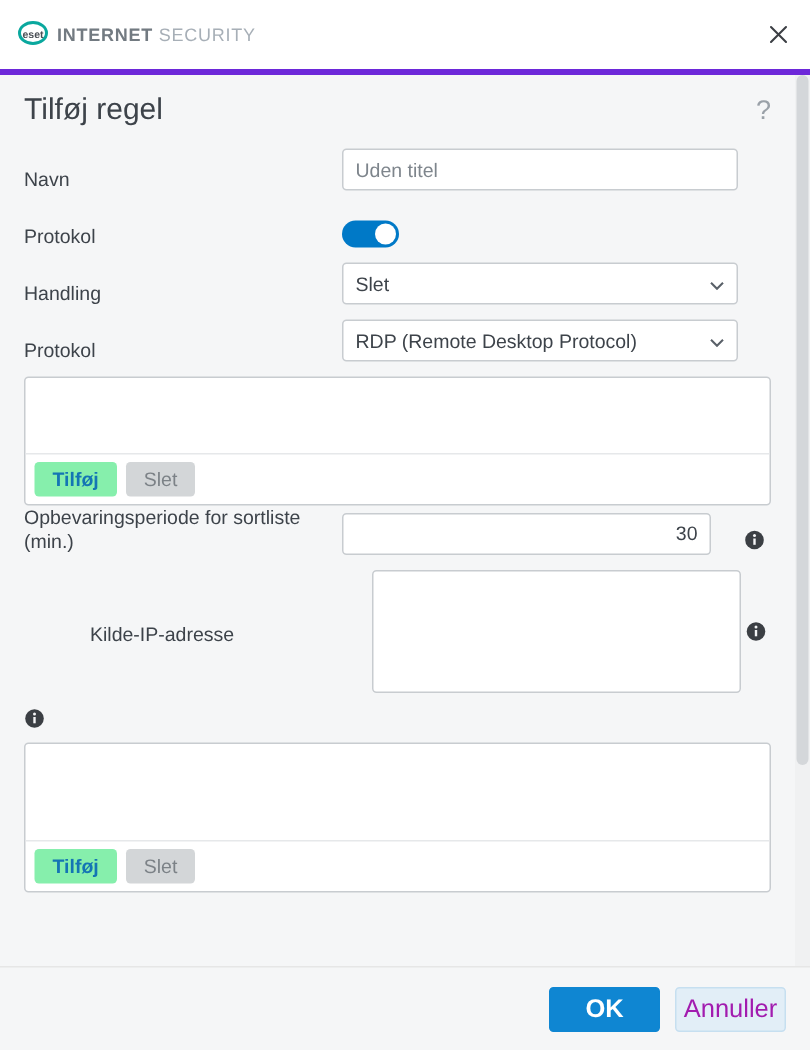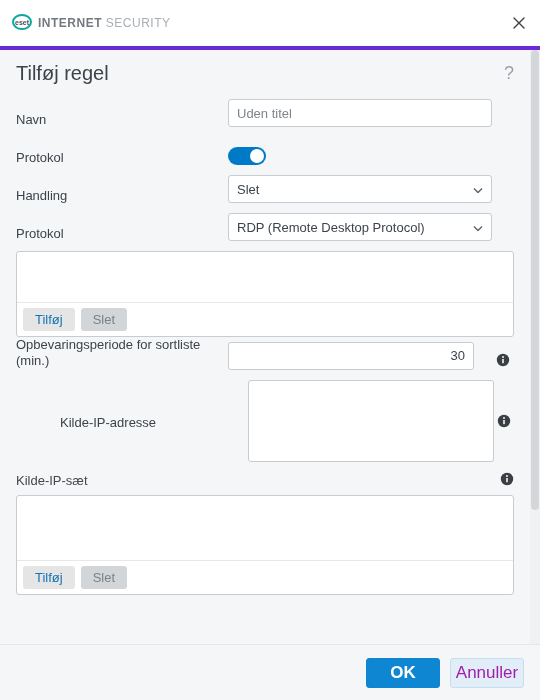--- a/index.html
+++ b/index.html
@@ -23,21 +23,21 @@
   .toggle { width: 38px; height: 18px; background: #0079c7; border-radius: 10px; position: relative; cursor: pointer; }
   .toggle .knob { position: absolute; top: 2px; right: 2px; width: 14px; height: 14px; background: #fff; border-radius: 50%; }
   .select { width: 100%; height: 28px; border: 1px solid #c8ccd0; border-radius: 3px; background: #fff; padding: 0 28px 0 8px; font-size: 13px; color: #3d434a; position: relative; display: flex; align-items: center; cursor: pointer; }
   .select .chev { position: absolute; right: 8px; top: 50%; transform: translateY(-50%); color: #5b626a; }
   .full-row { margin-top: 6px; }
   .profile-header, .ipset-header { display: flex; align-items: center; margin-bottom: 6px; }
   .profile-header .label, .ipset-header .label { flex: 1; }
   .box { width: 100%; border: 1px solid #c8ccd0; border-radius: 3px; background: #fff; }
   .box-body { height: 50px; }
   .box-actions { display: flex; align-items: center; gap: 6px; padding: 5px 6px; border-top: 1px solid #e6e8ea; }
-  .pill-btn { border: none; background: #e5e5e5; color: #1475b4; padding: 4px 12px; border-radius: 3px; font-size: 13px; cursor: pointer; font-weight: 400; }
+  .pill-btn { border: none; background: #86efac; color: #1475b4; padding: 4px 12px; border-radius: 3px; font-size: 13px; cursor: pointer; font-weight: 700; }
   .pill-btn.disabled { background: #d3d6d8; color: #7c8287; cursor: default; font-weight: 400; }
   .num-input { width: 100%; max-width: 246px; height: 28px; border: 1px solid #c8ccd0; border-radius: 3px; padding: 0 8px; text-align: right; font-size: 13px; color: #3d434a; background: #fff; }
   .textarea { width: 246px; height: 82px; border: 1px solid #c8ccd0; border-radius: 3px; background: #fff; resize: none; padding: 6px; font-family: inherit; font-size: 13px; }
   .footer { position: absolute; bottom: 0; left: 0; right: 0; height: 56px; background: #f5f6f7; border-top: 1px solid #e6e6e6; display: flex; align-items: center; justify-content: flex-end; gap: 10px; padding: 0 16px; }
   .btn { min-width: 74px; height: 30px; border-radius: 3px; font-size: 17px; cursor: pointer; border: 1px solid transparent; }
   .btn-primary { background: #0f86d2; color: #fff; border-color: #0f86d2; font-weight: 600; }
   .btn-secondary { background: #e2eef7; color: #a21caf; border-color: #c6dff0; }
   .scrollbar { position: absolute; top: 0; right: 0; width: 10px; height: 100%; background: #f0f1f2; }
   .scrollbar-thumb { position: absolute; top: 0; left: 1px; width: 8px; height: 460px; background: #d4d7da; border-radius: 4px; }
   .content { padding-right: 10px; }
@@ -163,21 +163,20 @@
               <circle cx="7" cy="7" r="6.2" fill="#3b3f44"></circle>
               <rect x="6.2" y="6" width="1.6" height="4.2" fill="#f5f6f7"></rect>
               <circle cx="7" cy="4" r="1" fill="#f5f6f7"></circle>
             </svg>
         </span>
       </div>
     </div>
 
     <div class="full-row" style="margin-top:8px;">
       <div class="ipset-header">
-        <div class="label">Kilde-IP-sæt</div>
         <span style="cursor:pointer;">
           <svg width="14" height="14" viewBox="0 0 14 14">
               <circle cx="7" cy="7" r="6.2" fill="#3b3f44"></circle>
               <rect x="6.2" y="6" width="1.6" height="4.2" fill="#f5f6f7"></rect>
               <circle cx="7" cy="4" r="1" fill="#f5f6f7"></circle>
             </svg>
         </span>
       </div>
       <div class="box">
         <div class="box-body ipset-box-body"></div>

